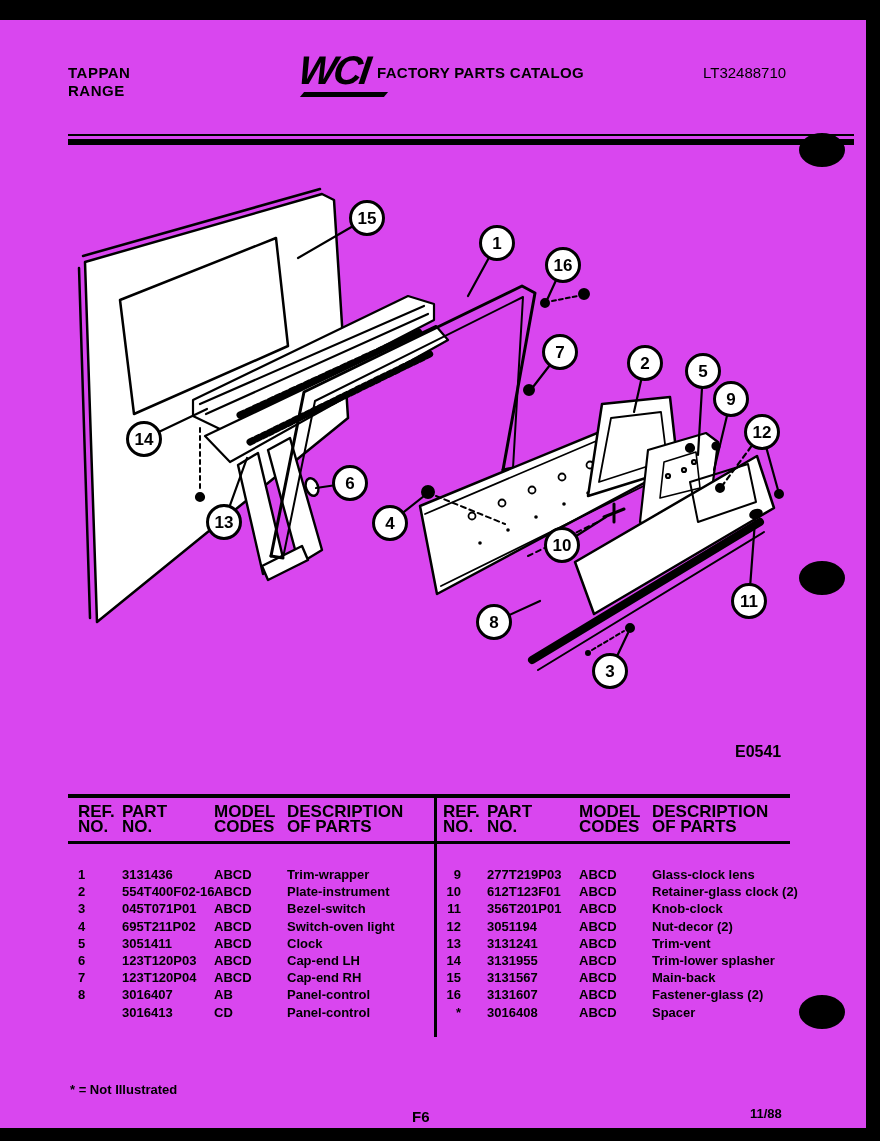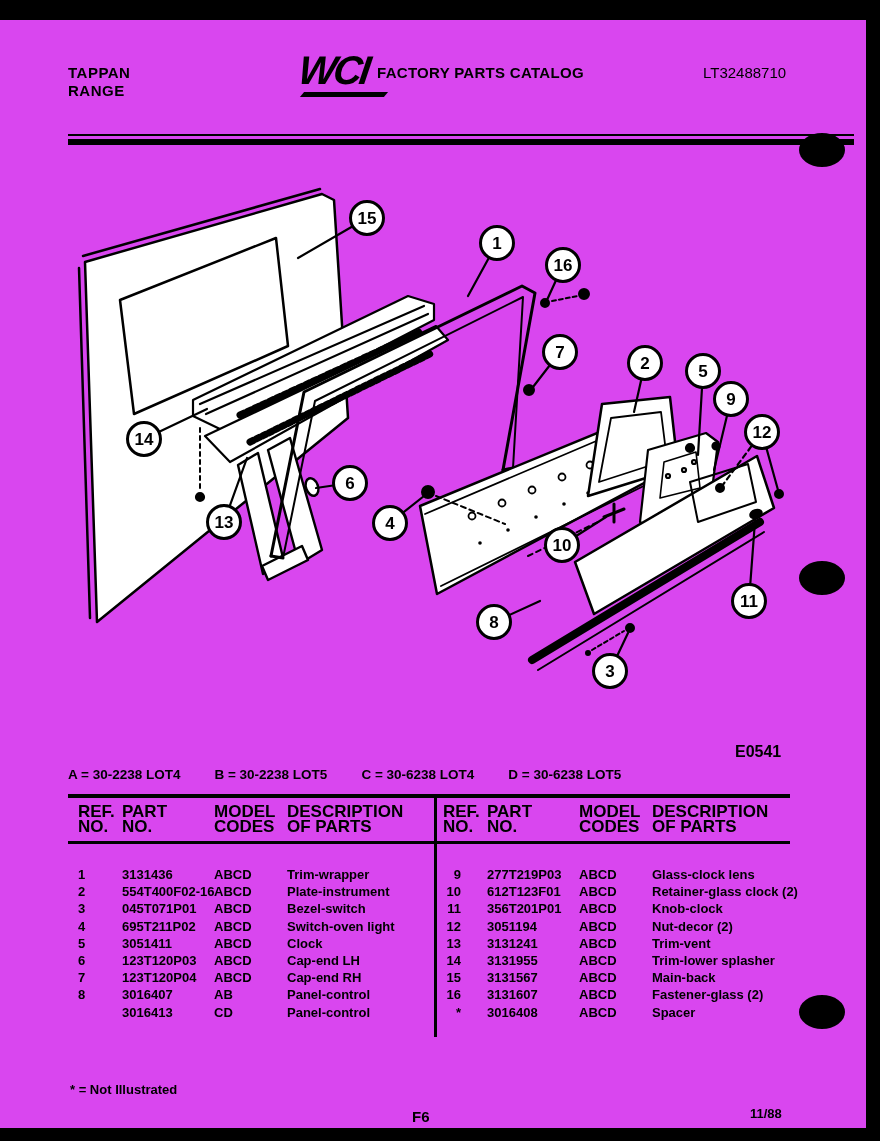--- a/index.html
+++ b/index.html
@@ -247,21 +247,20 @@
         <g>
           <line x1="610" y1="671" x2="628" y2="633" stroke="#000" stroke-width="2.2"></line>
           <circle cx="610" cy="671" r="16.5" fill="#fff" stroke="#000" stroke-width="3"></circle>
           <text x="610" y="677" text-anchor="middle" font-size="17" font-weight="bold" font-family="&quot;Liberation Sans&quot;,sans-serif" fill="#000">3</text>
         </g>
       </g>
   </svg>
 
   <div class="figure-code">E0541</div>
 
-  <div class="model-line"><span>A = 30-2238 LOT4</span><span>B = 30-2238 LOT5</span><span>C = 30-6238 LOT4</span><span>D = 30-6238 LOT5</span></div>
 
   <div class="tbl-top-rule"></div>
   <div class="tbl-head-rule"></div>
   <div class="tbl-divider"></div>
 
   <div class="t-head left">
     <div>
         <div>REF.</div>
         <div>NO.</div>
       </div>

